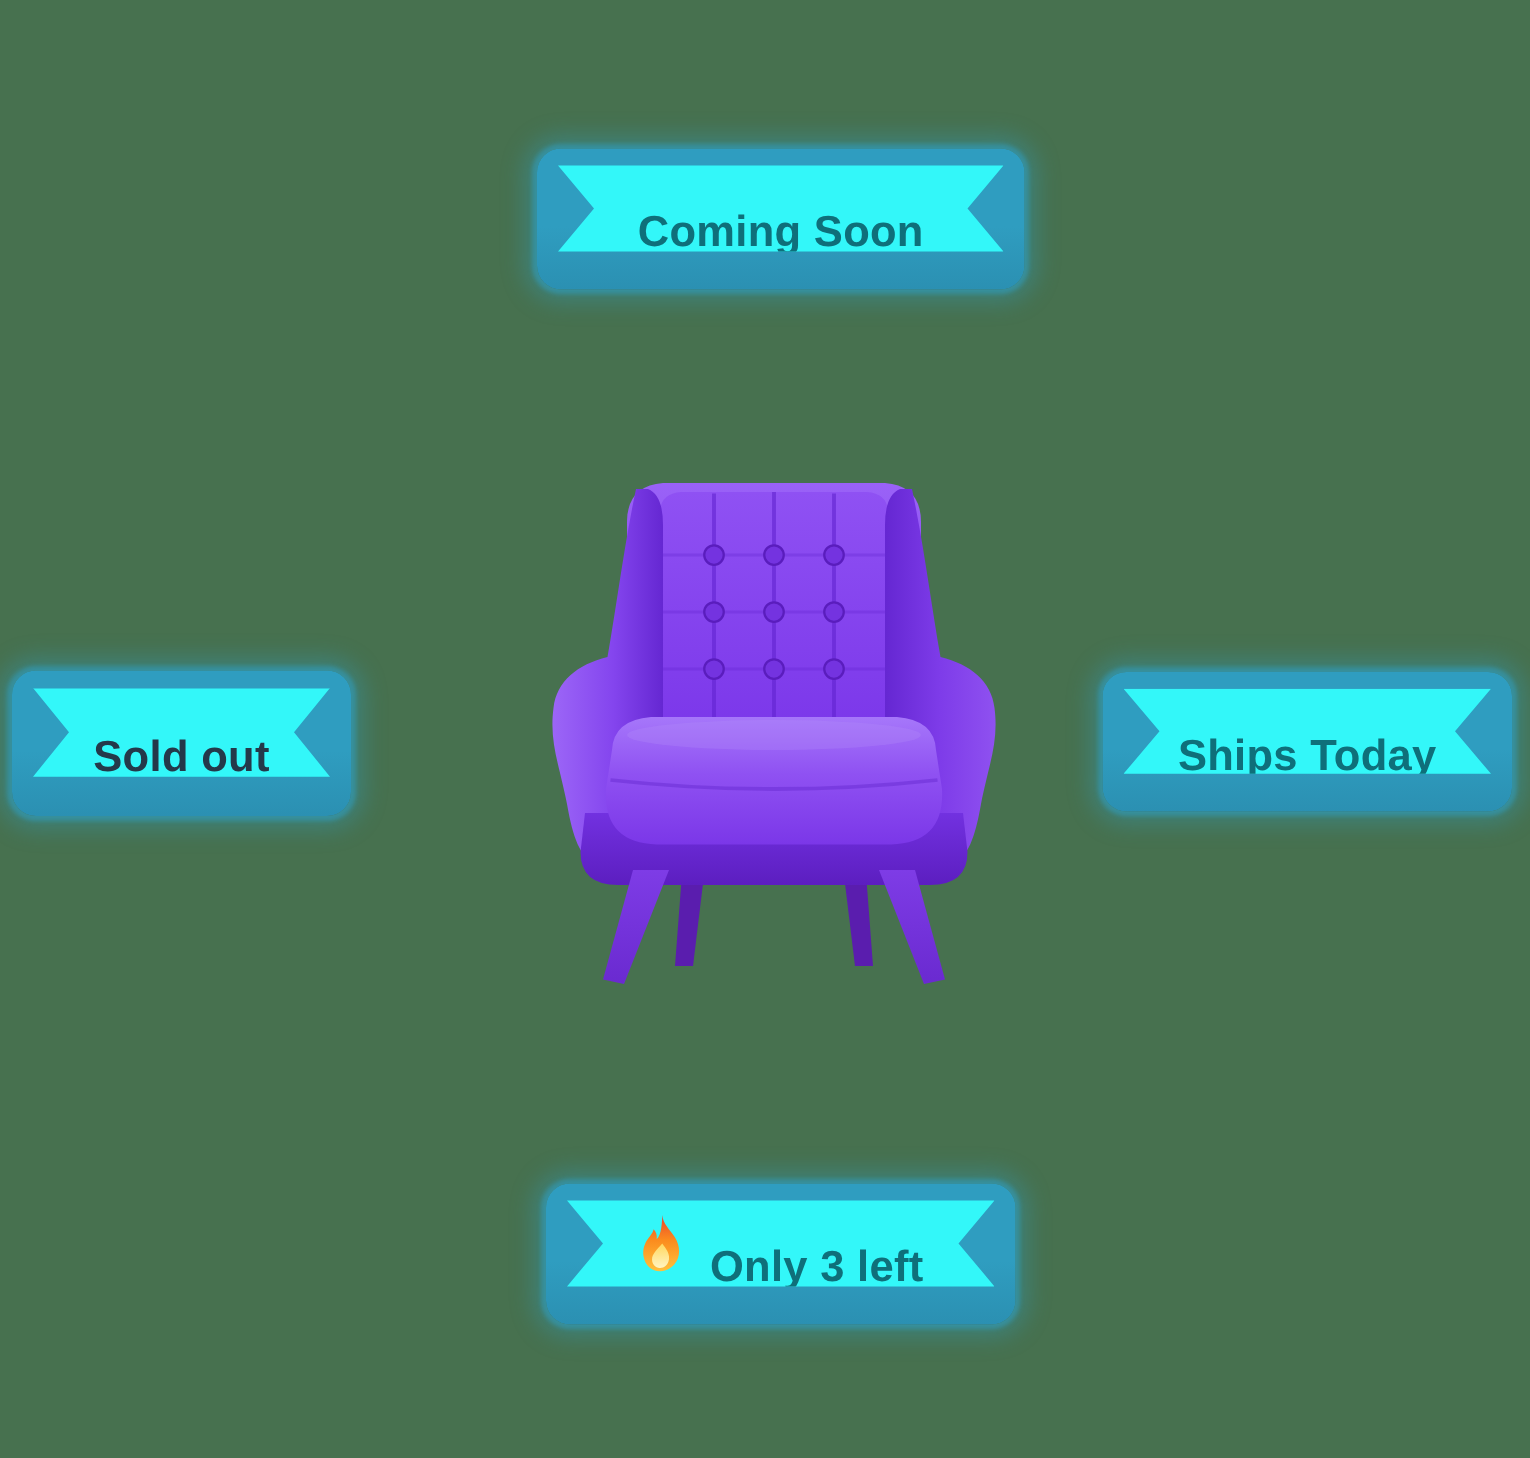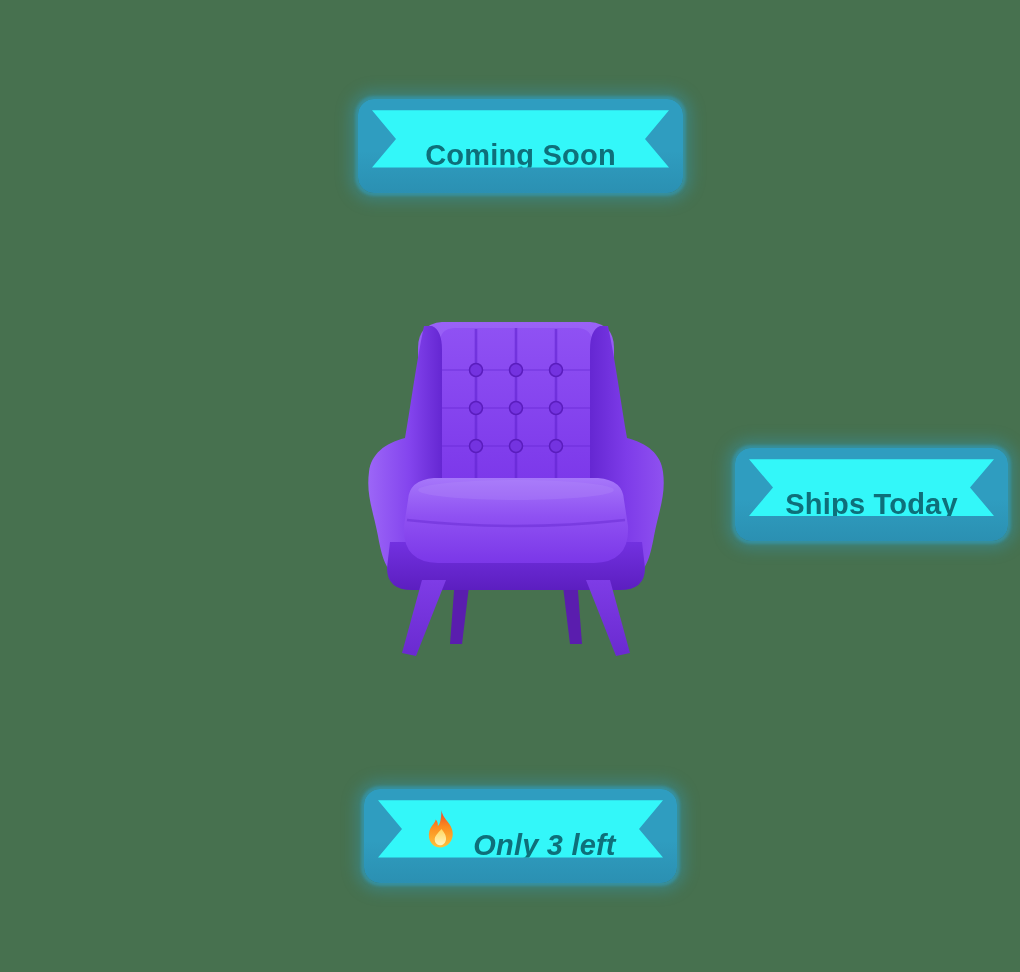--- a/index.html
+++ b/index.html
@@ -47,21 +47,21 @@
     letter-spacing: 0.2px;
     color: var(--text-teal, #0F6F7A);
     white-space: nowrap;
     margin-top: 34px;
   }
   .pos-left .band-label { color: var(--text-dark, #24394A); }
 
   .pos-top    { left: 358px; top: 99px;  width: 325px; height: 94px; }
   .pos-left   { left: 8px;   top: 447px; width: 226px; height: 97px; }
   .pos-right  { left: 735px; top: 448px; width: 273px; height: 93px; }
-  .pos-bottom { left: 364px; top: 789px; width: 313px; height: 94px; font-style: italic; }
+  .pos-bottom { left: 364px; top: 789px; width: 313px; height: 94px; }
 
   .flame { width: 33px; height: 40px; flex: none; }
 
   
   .chair {
     position: absolute;
     left: 358px;
     top: 312px;
     width: 316px;
     height: 352px;
@@ -147,20 +147,25 @@
     <path d="M64 268 L88 268 L58 344 L44 341 Z" fill="url(#gLeg)"></path>
     <path d="M228 268 L252 268 L272 341 L258 344 Z" fill="url(#gLeg)"></path>
   </svg>
 
   <div class="badge pos-top">
     <div class="band">
       <span class="band-label">Coming Soon</span>
     </div>
   </div>
 
+  <div class="badge pos-left">
+    <div class="band">
+      <span class="band-label">Sold out</span>
+    </div>
+  </div>
 
   <div class="badge pos-right">
     <div class="band">
       <span class="band-label">Ships Today</span>
     </div>
   </div>
 
   <div class="badge pos-bottom">
     <div class="band">
       <svg class="flame" viewBox="0 0 32 40" aria-hidden="true">

